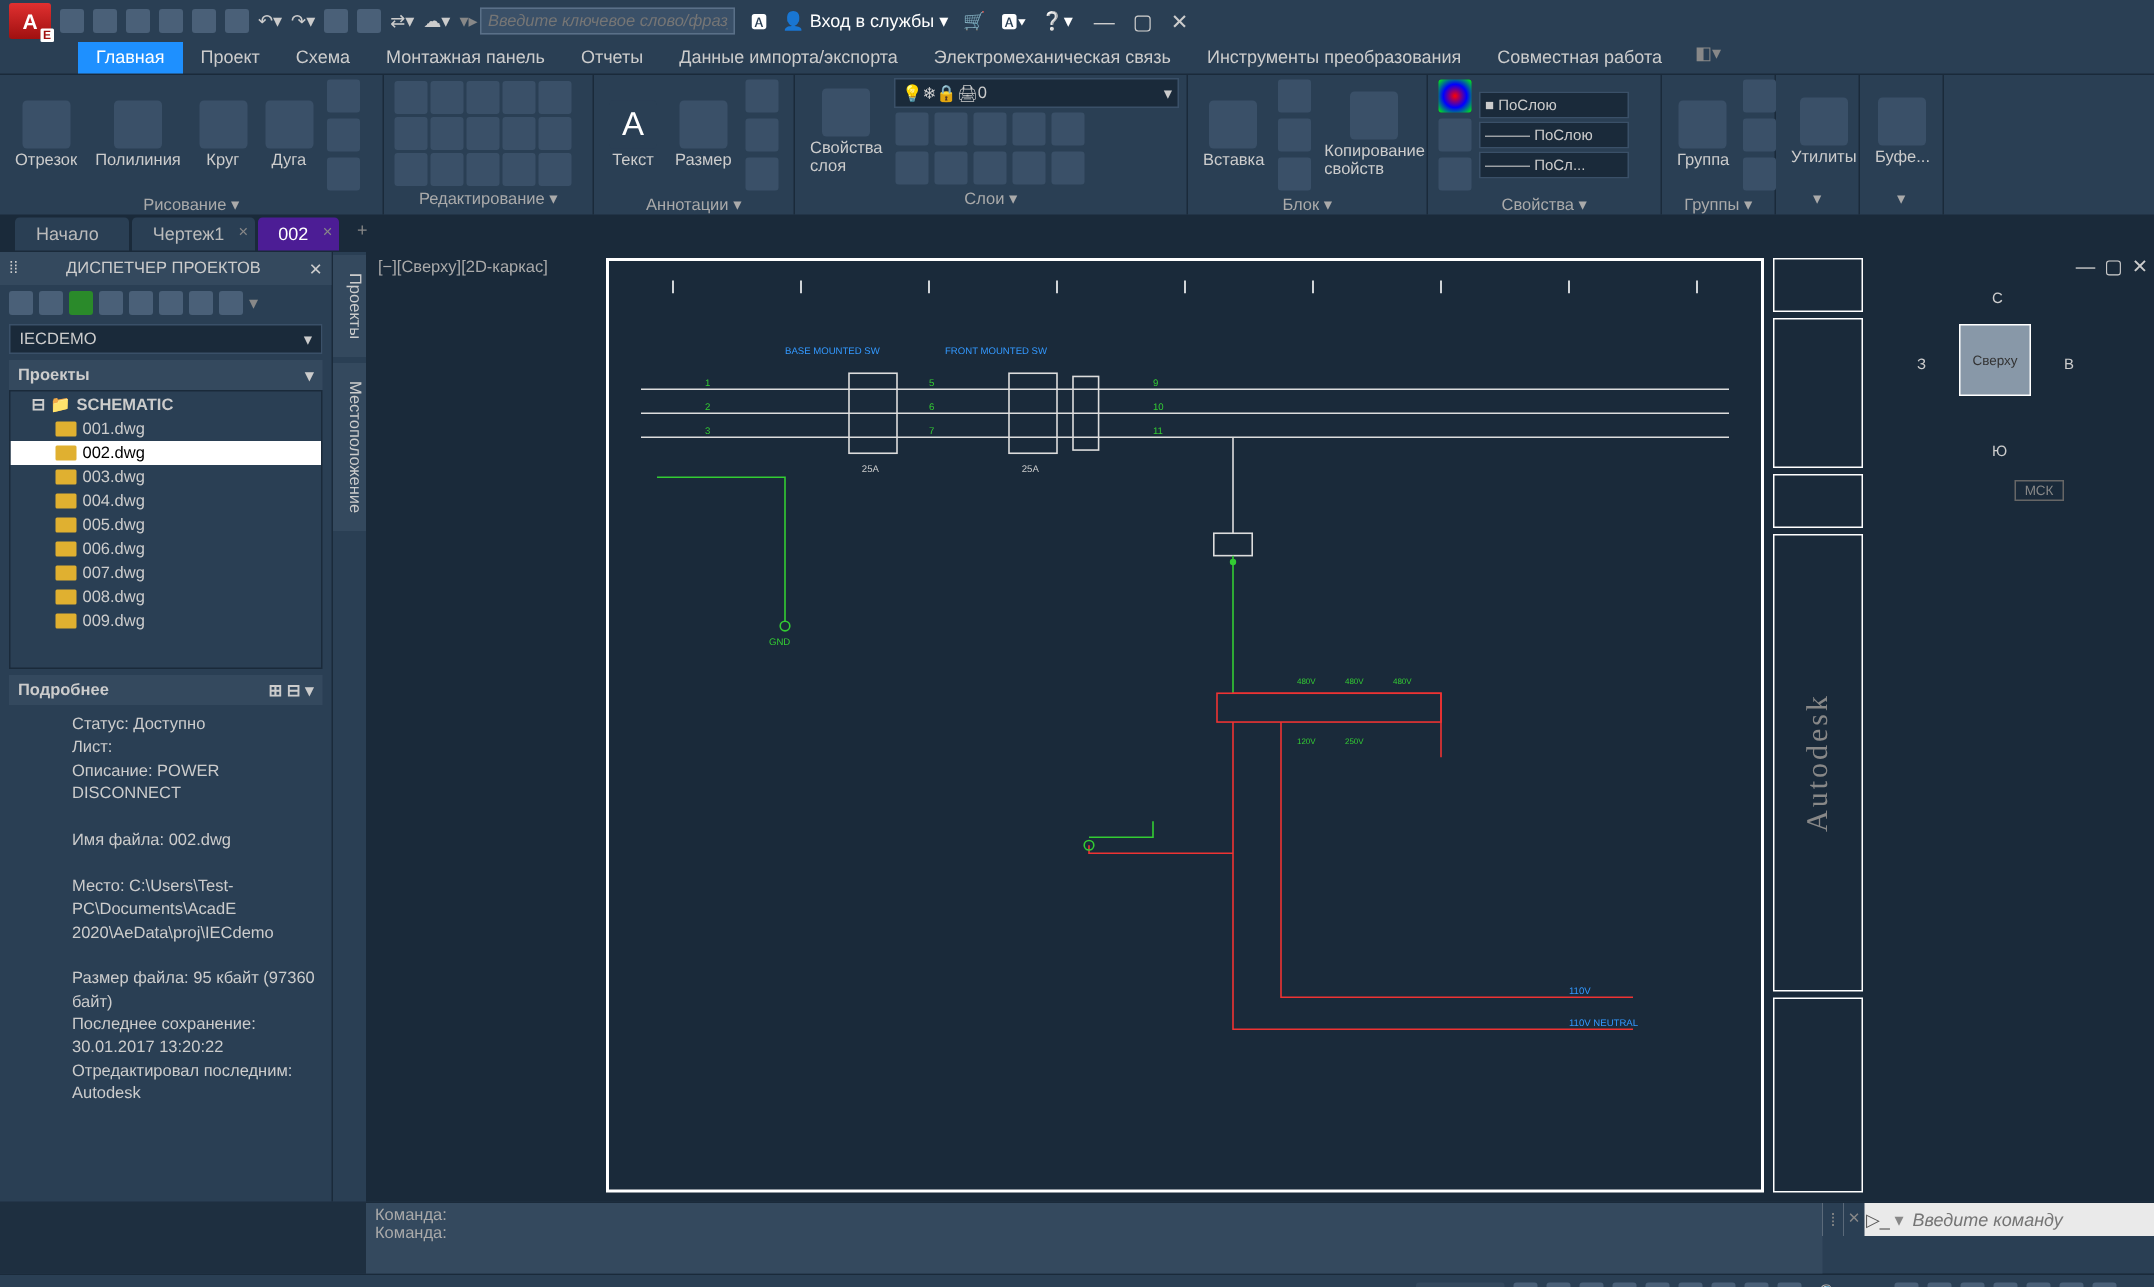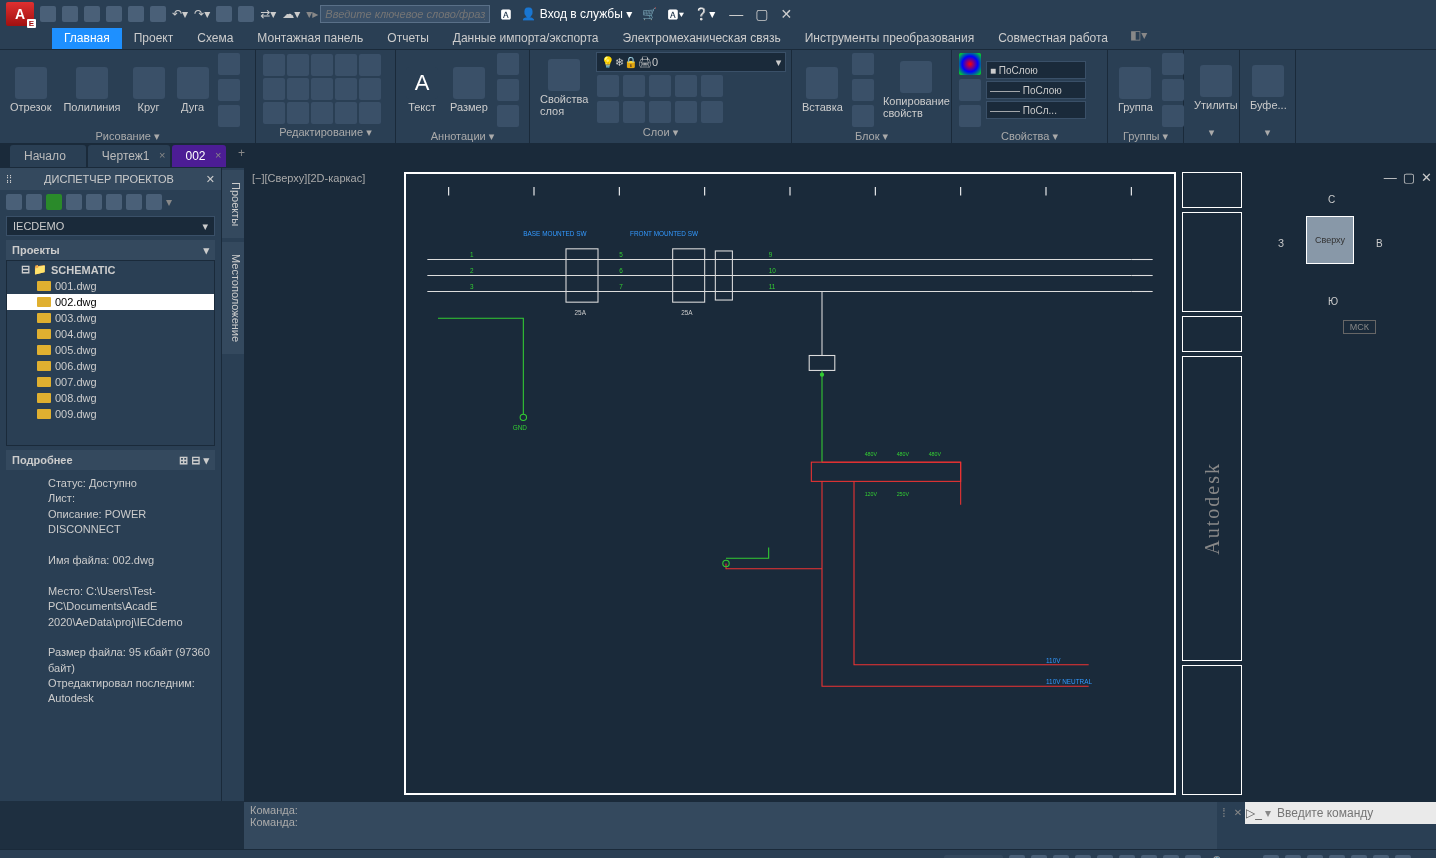--- a/index.html
+++ b/index.html
@@ -70,21 +70,21 @@
 .viewcube .dir { position:absolute; font-size:10px; color:#ccc; }
 .wcs { position:absolute; top:152px; right:60px; font-size:9px; color:#888; border:1px solid #666; padding:1px 6px; }
 .min-controls { position:absolute; top:2px; right:4px; display:flex; gap:6px; font-size:13px; color:#ccc; }
 .min-controls span { cursor:pointer; }
 
 .cmdline { height:48px; background:#2a3f54; border-top:1px solid #1a2a3a; display:flex; margin-left:244px; }
 .cmd-hist { flex:1; background:#34495e; padding:2px 6px; font-size:11px; color:#aaa; font-family:monospace; }
 .cmd-input-row { height:22px; display:flex; align-items:center; background:#eaeaea; }
 .cmd-input-row .handle { width:14px; background:#2a3f54; color:#888; text-align:center; cursor:move; align-self:stretch; line-height:22px; }
 .cmd-input-row .prompt { width:18px; text-align:center; color:#555; }
-.cmd-input { flex:1; border:none; background:transparent; font-size:12px; color:#a16207; padding:0 4px; }
+.cmd-input { flex:1; border:none; background:transparent; font-size:12px; font-style:italic; color:#a16207; padding:0 4px; }
 
 .statusbar { height:26px; background:#2a3f54; border-top:1px solid #1a2a3a; display:flex; align-items:center; justify-content:flex-end; padding:0 8px; gap:6px; }
 .sb-item { padding:2px 6px; font-size:11px; color:#ccc; cursor:pointer; display:flex; align-items:center; gap:2px; }
 .sb-item.btn { background:#34495e; border-radius:2px; }
 .sb-ico2 { width:16px; height:16px; background:#4a6078; border-radius:2px; cursor:pointer; }
 </style>
 </head>
 <body>
 
 <div class="titlebar">
@@ -375,20 +375,21 @@
     <div class="details">
       <div>Статус: Доступно</div>
       <div>Лист:</div>
       <div>Описание: POWER DISCONNECT</div>
       <br>
       <div>Имя файла: 002.dwg</div>
       <br>
       <div>Место: C:\Users\Test-PC\Documents\AcadE 2020\AeData\proj\IECdemo</div>
       <br>
       <div>Размер файла: 95 кбайт (97360 байт)</div>
+      <div>Последнее сохранение: 30.01.2017 13:20:22</div>
       <div>Отредактировал последним: Autodesk</div>
     </div>
   </div>
 
   <div class="vtabs">
     <div class="vtab">Проекты</div>
     <div class="vtab">Местоположение</div>
   </div>
 
   <div class="canvas-area">

